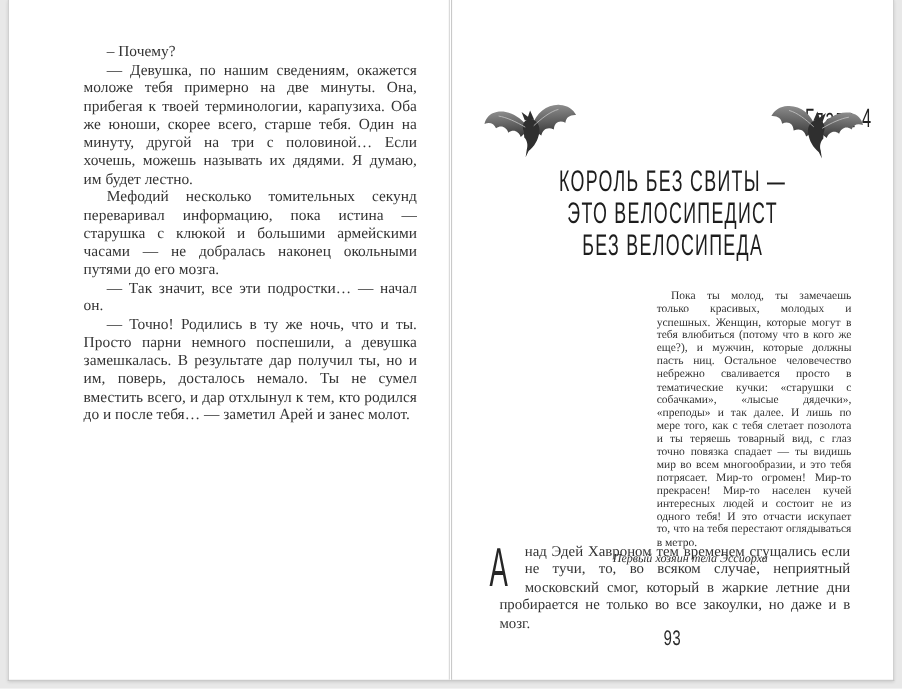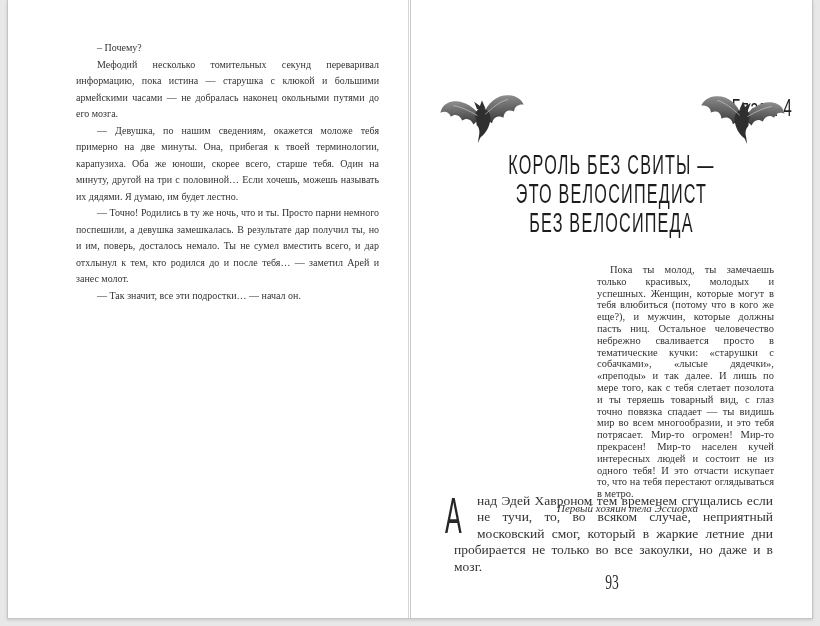--- a/index.html
+++ b/index.html
@@ -20,21 +20,21 @@
   .page-left{width:400px;}
   .spine{
     width:1px;background:#ffffff;
     border-left:1px solid #d6d6d6;border-right:1px solid #c9c9c9;
   }
   .page-right{flex:1;}
 
   
   .text-col{
     position:absolute;left:68px;top:40px;width:303px;
-    font-size:10px;line-height:16.5px;color:#333333;
+    font-size:14px;line-height:16.5px;color:#333333;
     text-align:justify;hyphens:auto;
   }
   .text-col p{margin:0;text-indent:21px;}
 
   
   .chapter-row{position:absolute;left:0;right:0;top:82px;height:70px;}
   .bat{position:absolute;width:86px;height:64px;}
   .bat svg{width:100%;height:100%;}
   .bat-left{left:29px;top:2px;transform:rotate(-4deg);}
   .bat-right{right:27px;top:3px;transform:scaleX(-1) rotate(-4deg);}
@@ -80,21 +80,21 @@
   .dropcap span{
     position:absolute;left:0;top:-4px;
     font-family:"Liberation Sans", sans-serif;
     font-size:50px;line-height:1;color:#262626;
     transform:scaleX(.5);transform-origin:0 0;
   }
 
   
   .pagenum{
     position:absolute;left:0;right:0;top:572px;text-align:center;
-    font-family:Liberation Serif, serif;color:#2b2b2b;
+    font-family:Liberation Mono, monospace;color:#2b2b2b;
   }
   .pagenum span{
     display:inline-block;font-size:20px;line-height:1;transform:scaleX(.68);
   }
 </style>
 </head>
 <body>
 
 <svg width="0" height="0" style="position:absolute" aria-hidden="true">
   <defs>
@@ -118,24 +118,24 @@
       <path fill="none" stroke="#bdbdbd" stroke-width="1" d="M18,20 C27,22 38,28 48,35 M88,17 C78,19 68,26 58,34"></path>
     </g>
   </defs>
 </svg>
 
 <div class="spread">
 
   <div class="page page-left">
     <div class="text-col">
       <p>– Почему?</p>
+      <p>— Девушка, по нашим сведениям, окажется моложе тебя примерно на две минуты. Она, прибегая к твоей терминологии, карапузиха. Оба же юноши, скорее всего, старше тебя. Один на минуту, другой на три с половиной… Если хочешь, можешь называть их дядями. Я думаю, им будет лестно.</p>
       <p>Мефодий несколько томительных секунд переваривал информацию, пока истина — старушка с клюкой и большими армейскими часами — не добралась наконец окольными путями до его мозга.</p>
-      <p>— Девушка, по нашим сведениям, окажется моложе тебя примерно на две минуты. Она, прибегая к твоей терминологии, карапузиха. Оба же юноши, скорее всего, старше тебя. Один на минуту, другой на три с половиной… Если хочешь, можешь называть их дядями. Я думаю, им будет лестно.</p>
+      <p>— Так значит, все эти подростки… — начал он.</p>
       <p>— Точно! Родились в ту же ночь, что и ты. Просто парни немного поспешили, а девушка замешкалась. В результате дар получил ты, но и им, поверь, досталось немало. Ты не сумел вместить всего, и дар отхлынул к тем, кто родился до и после тебя… — заметил Арей и занес молот.</p>
-      <p>— Так значит, все эти подростки… — начал он.</p>
     </div>
   </div>
 
   <div class="spine"></div>
 
   <div class="page page-right">
 
     <div class="chapter-row">
       <span class="bat bat-left">
         <svg viewBox="0 0 110 72">

